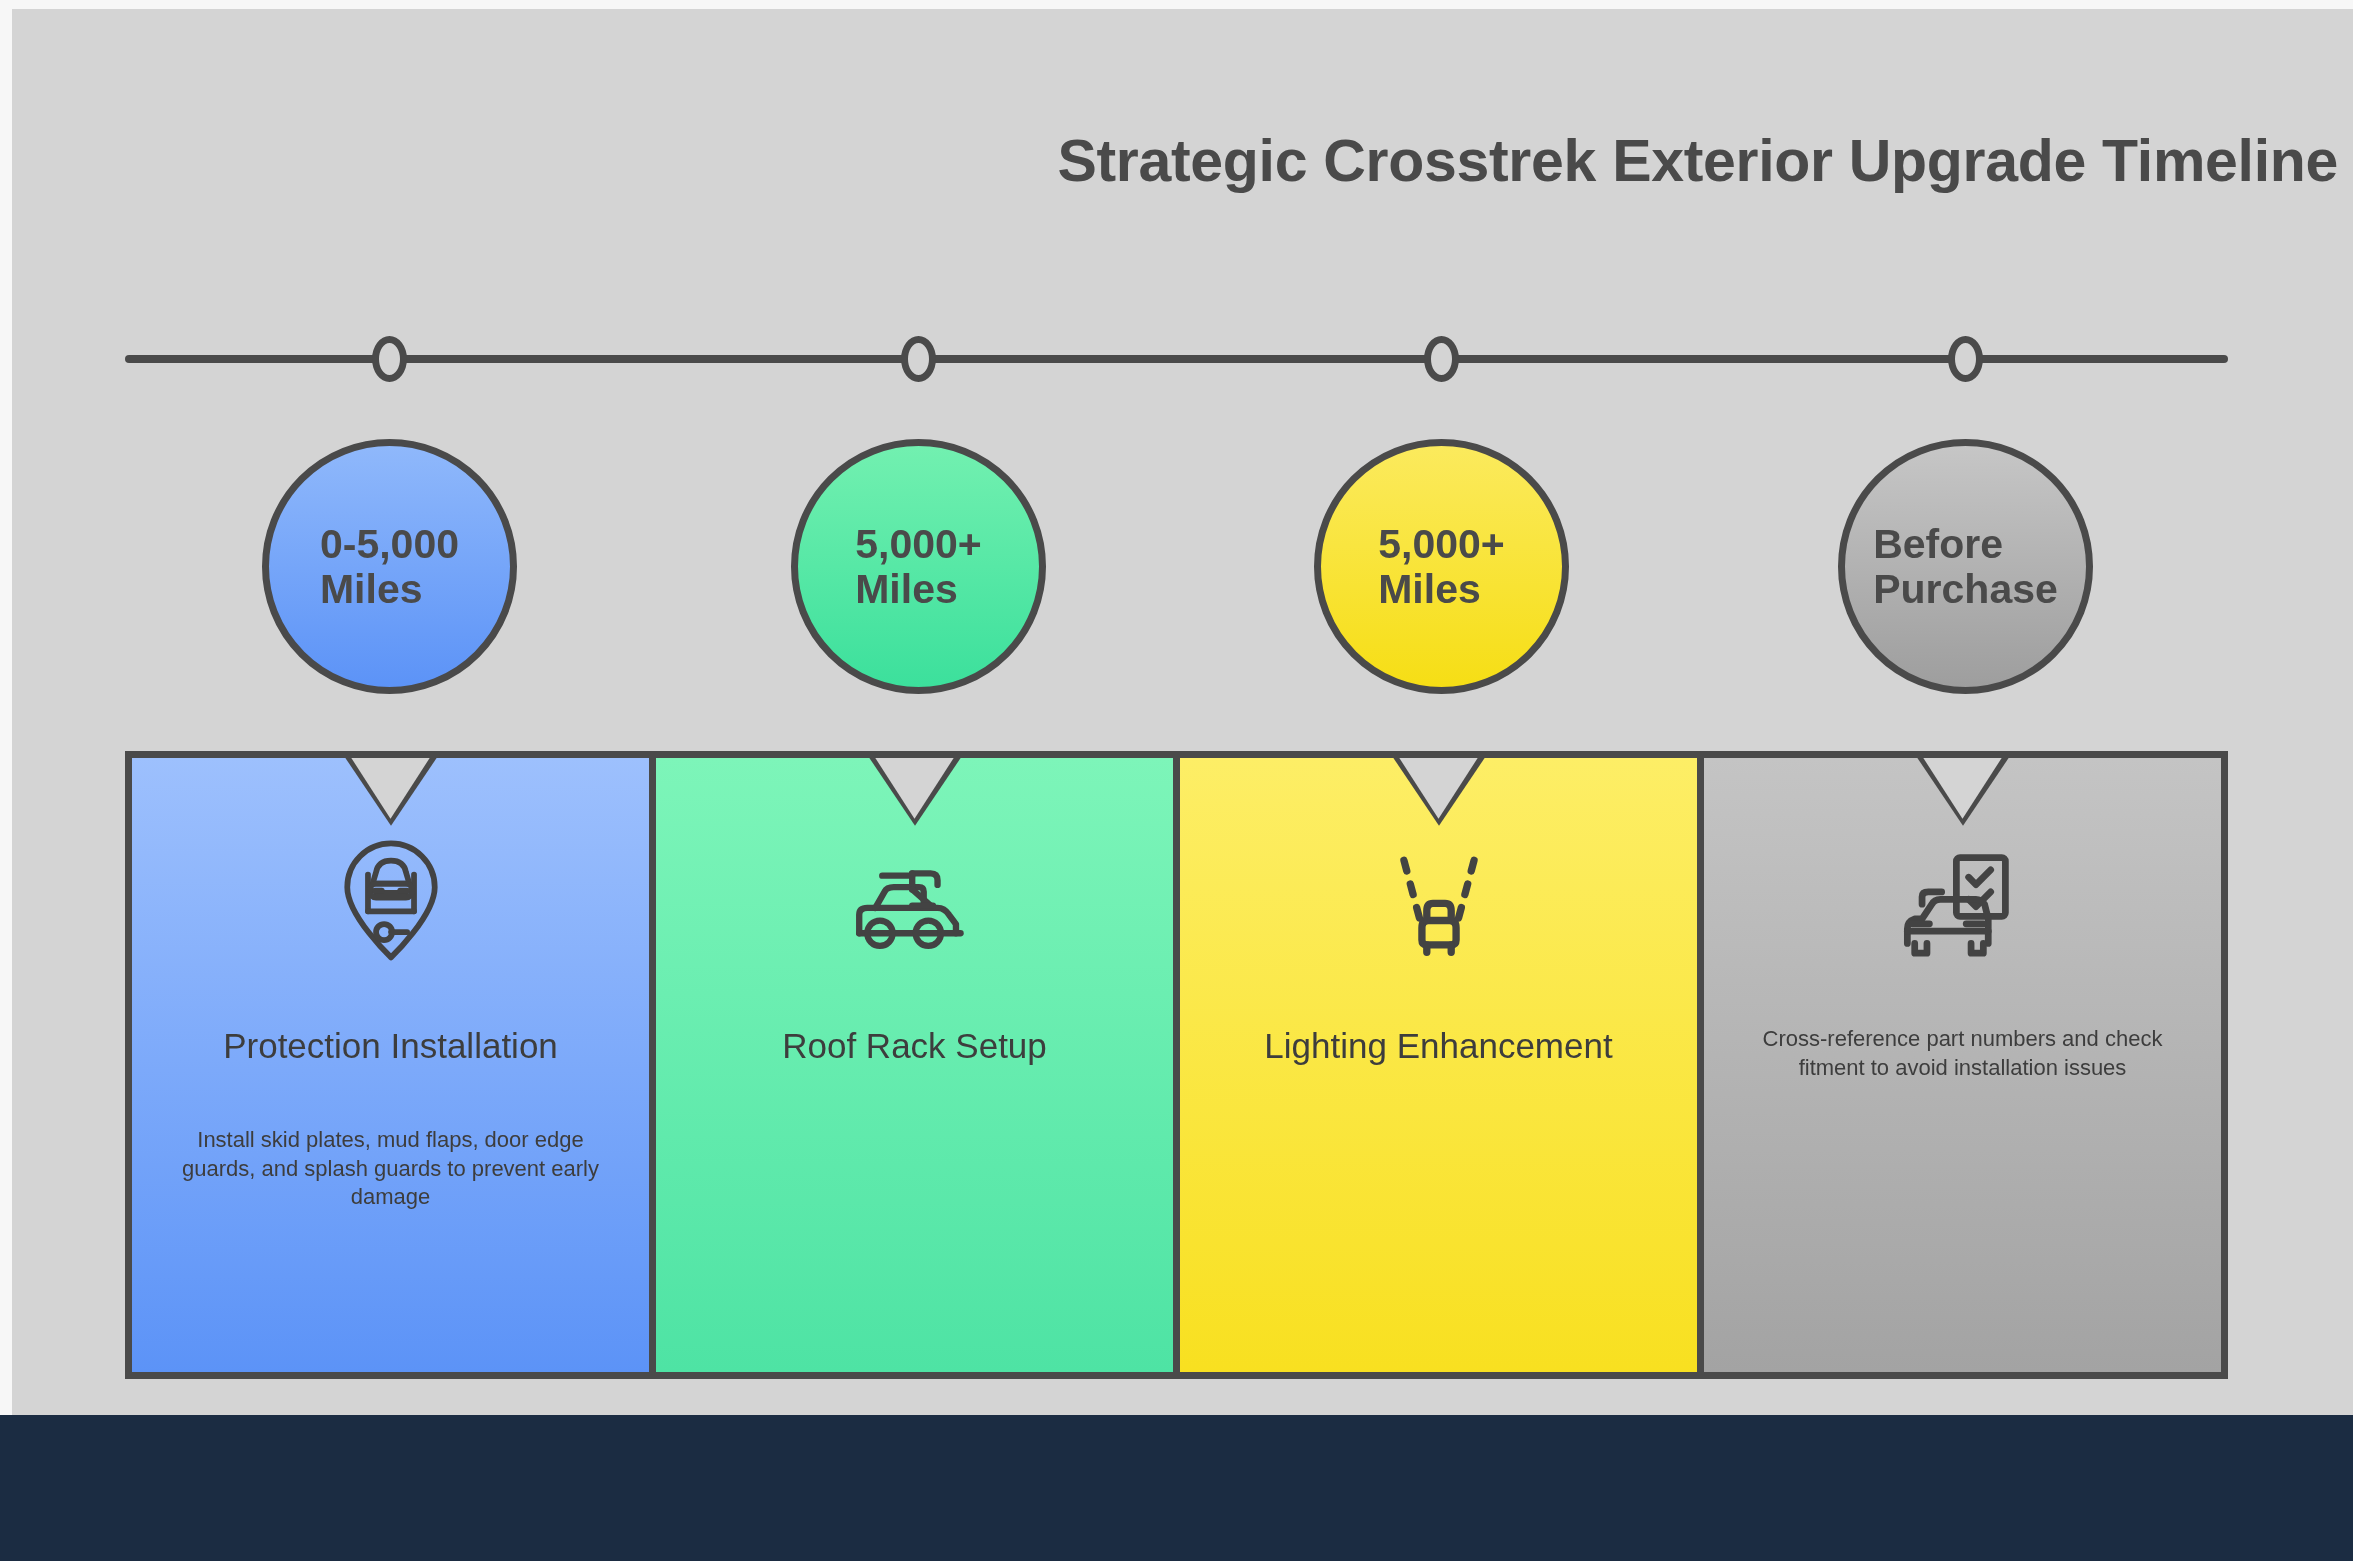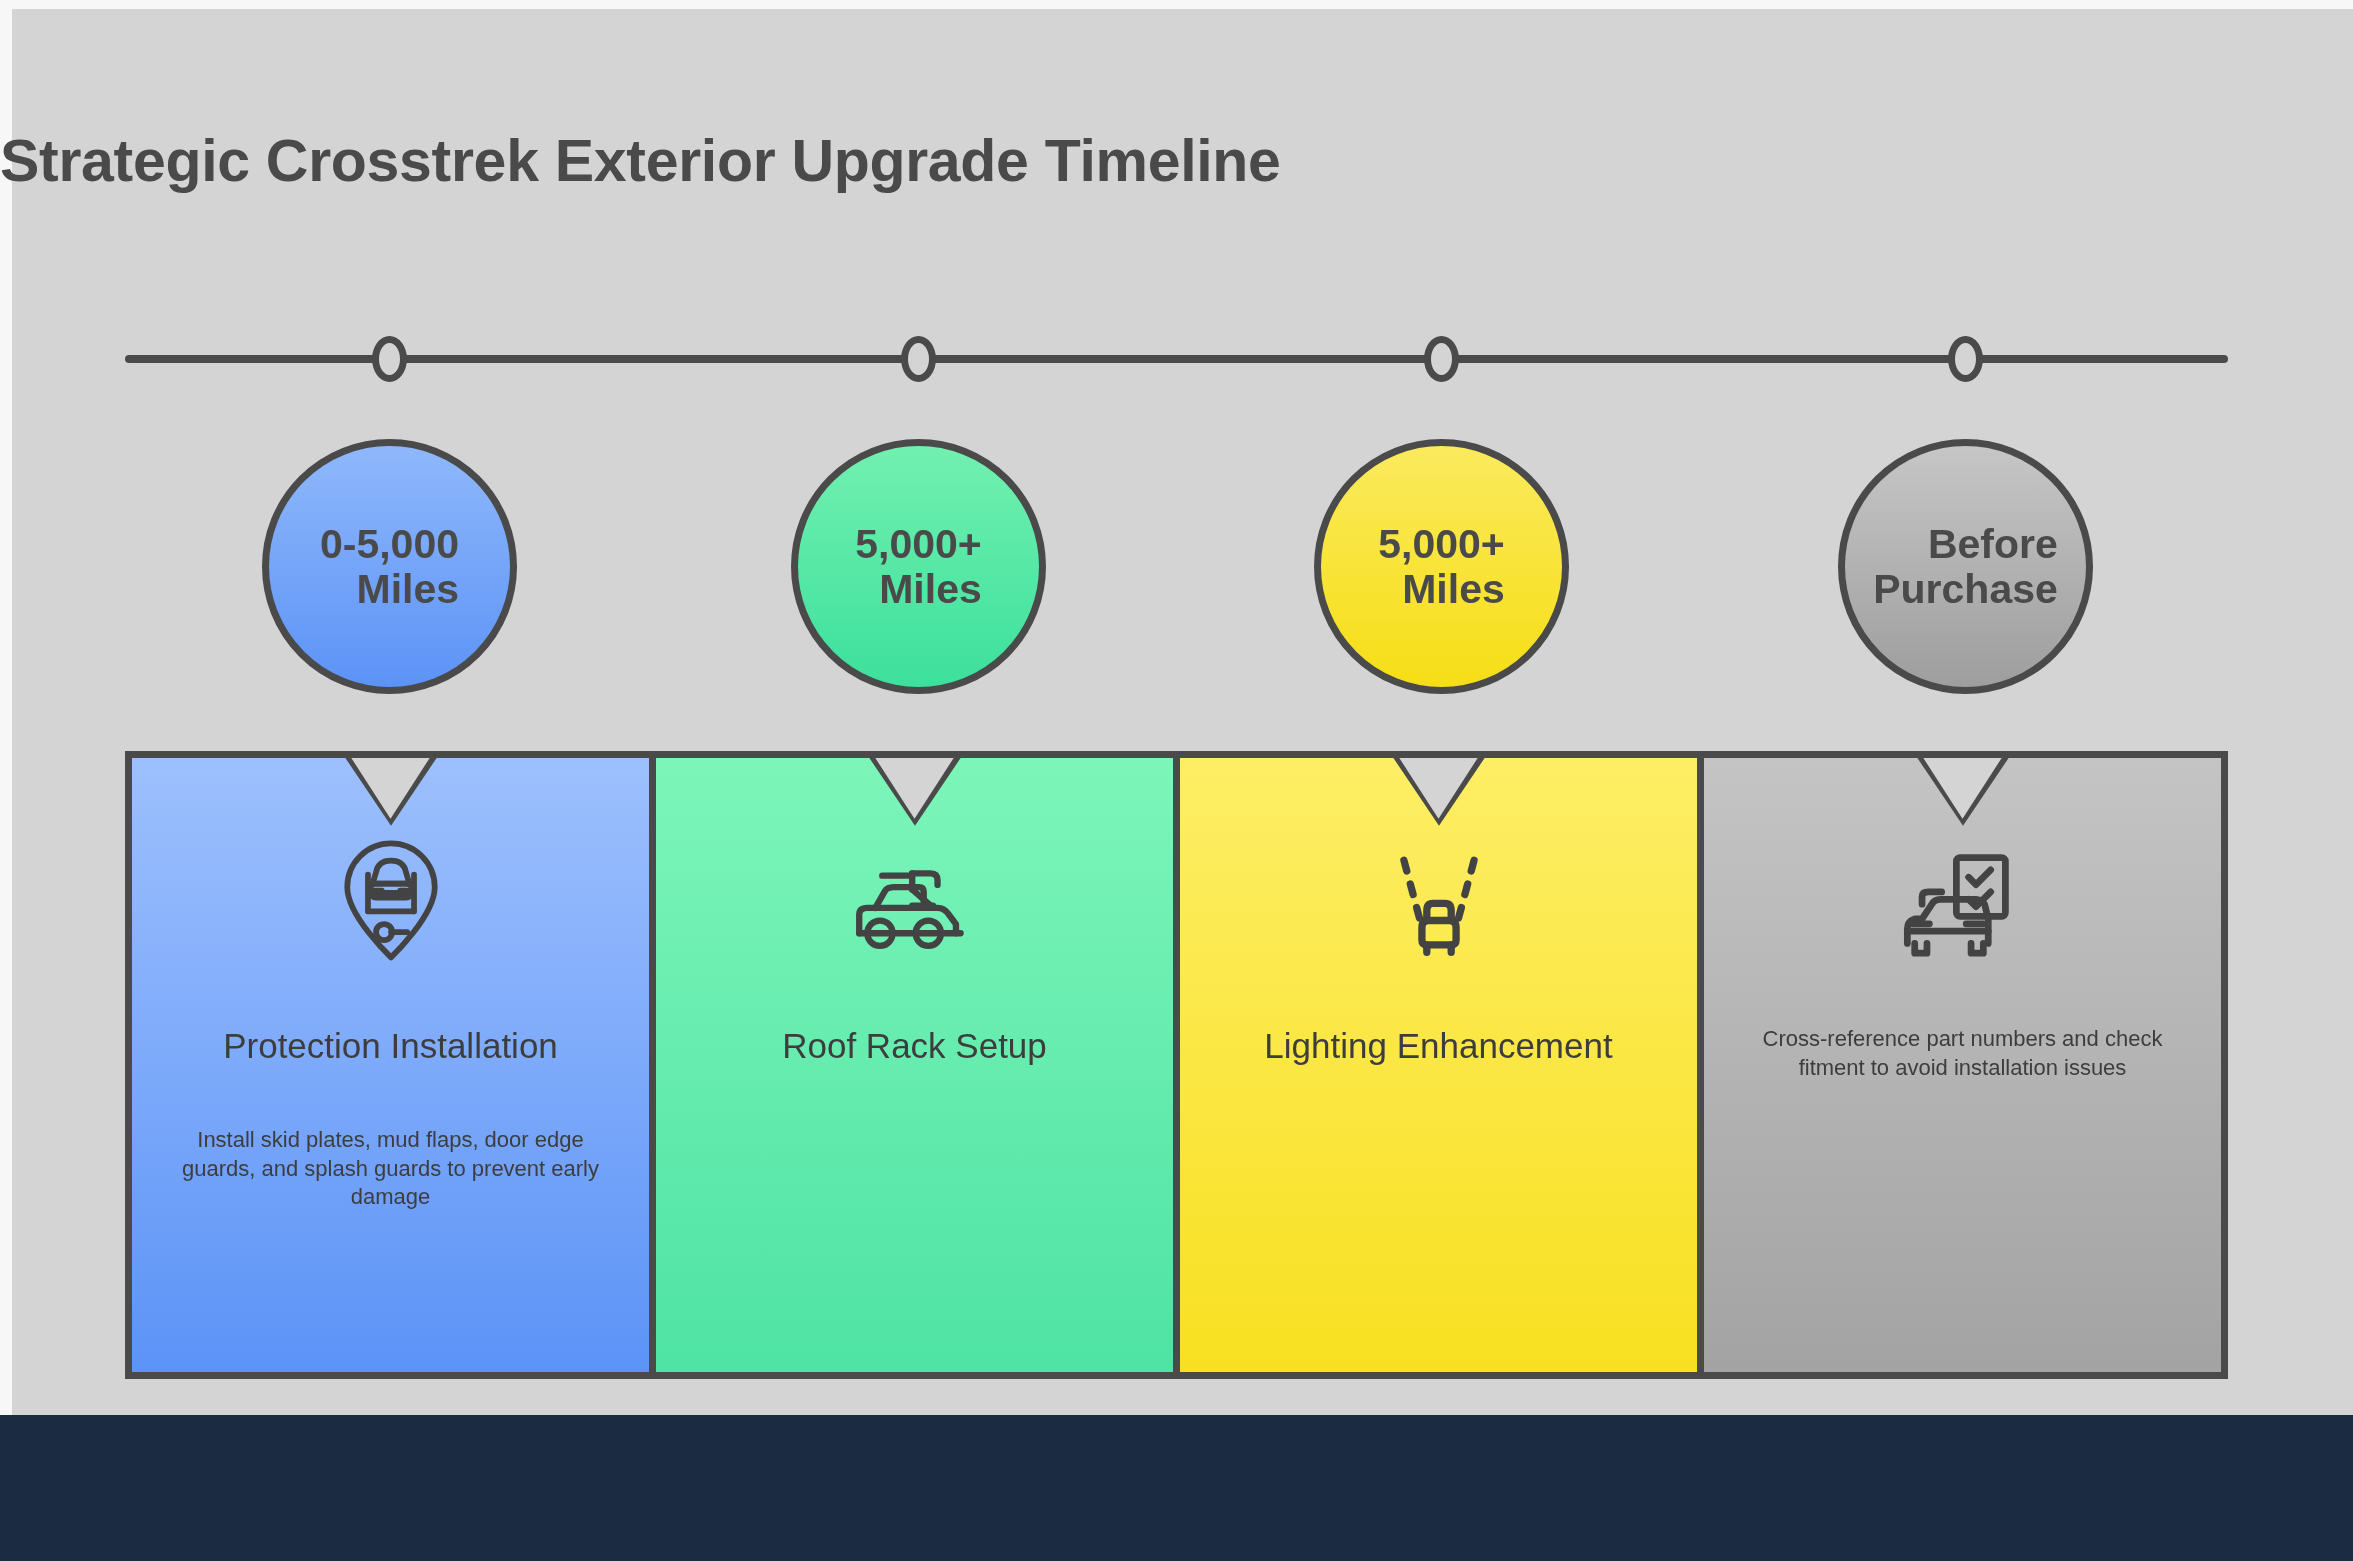--- a/index.html
+++ b/index.html
@@ -41,21 +41,21 @@
     height: 147px;
     background: #1b2c42;
   }
 
   
   #page-title {
     position: absolute;
     left: 0;
     top: 127px;
     width: 2338px;
-    text-align: left;
+    text-align: right;
     font-size: 59px;
     font-weight: bold;
     color: #4a4a4a;
     letter-spacing: -0.3px;
     white-space: nowrap;
   }
 
   
   #timeline-rail {
     position: absolute;
@@ -90,21 +90,21 @@
     box-sizing: border-box;
     display: flex;
     align-items: center;
     justify-content: center;
   }
   .milestone-label {
     font-size: 41px;
     font-weight: bold;
     color: #4a4a4a;
     line-height: 1.08;
-    text-align: right;
+    text-align: left;
     padding: 0 9px;
   }
 
   
   #card-strip {
     position: absolute;
     left: 125px;
     top: 751px;
     width: 2103px;
     height: 628px;

